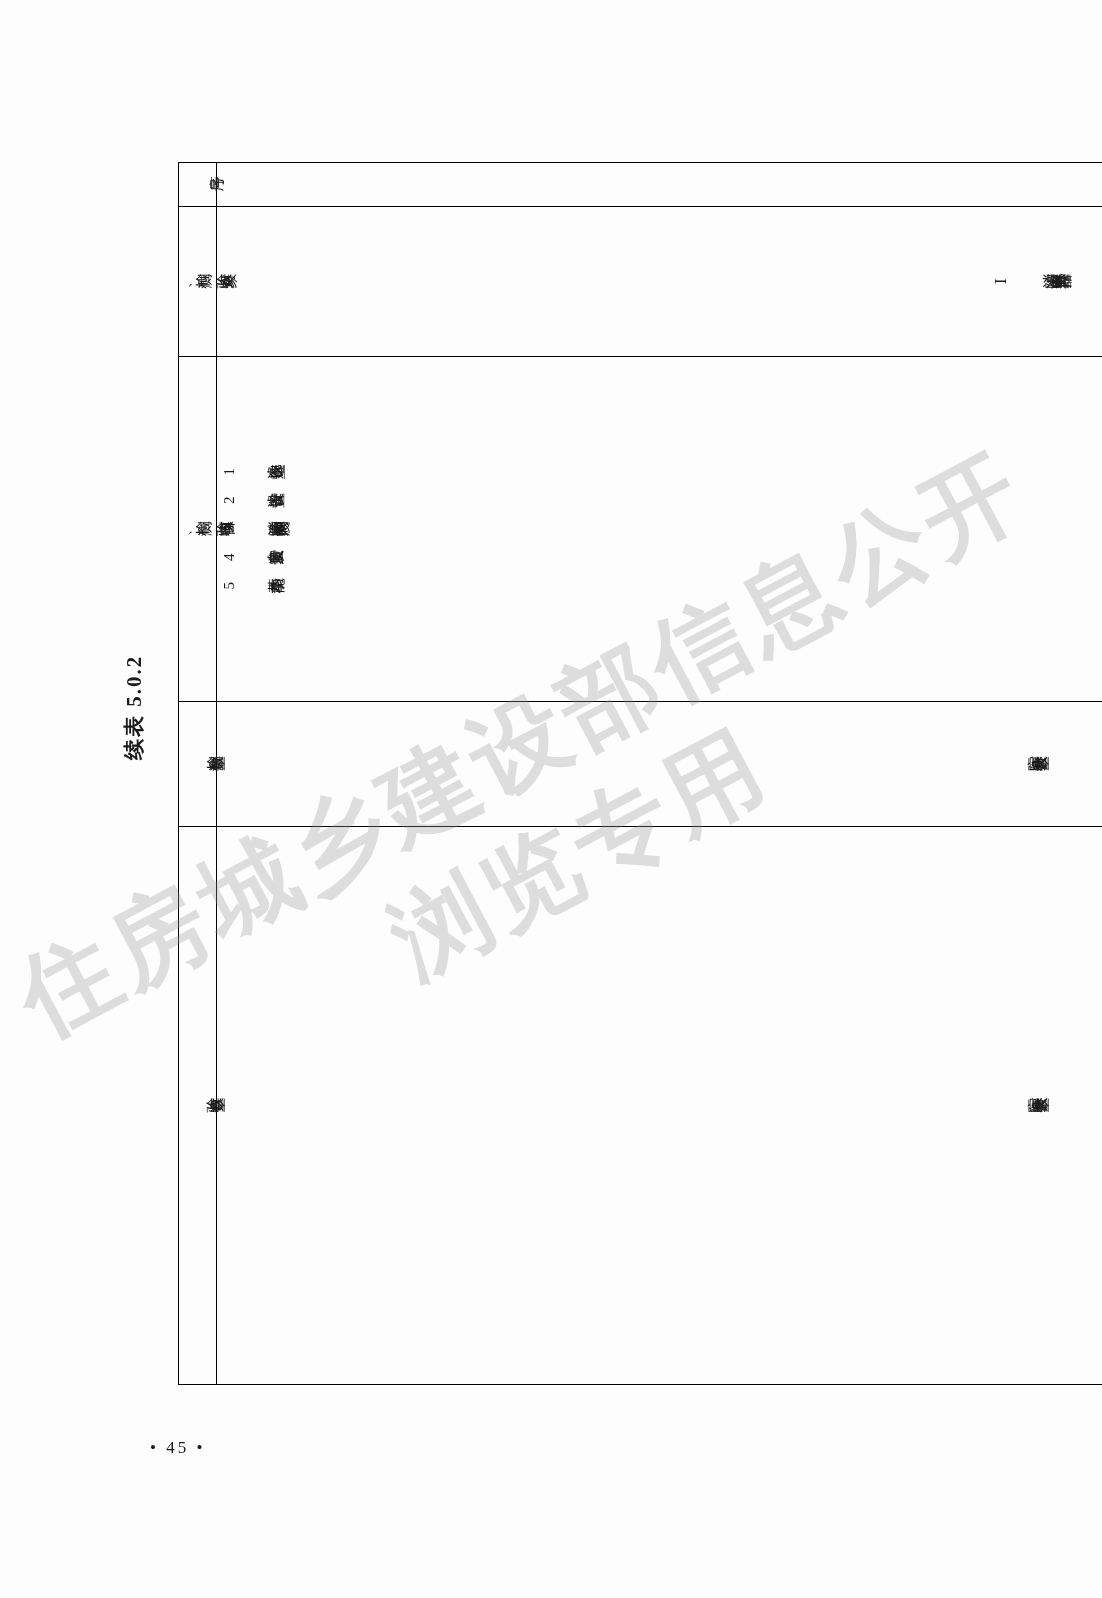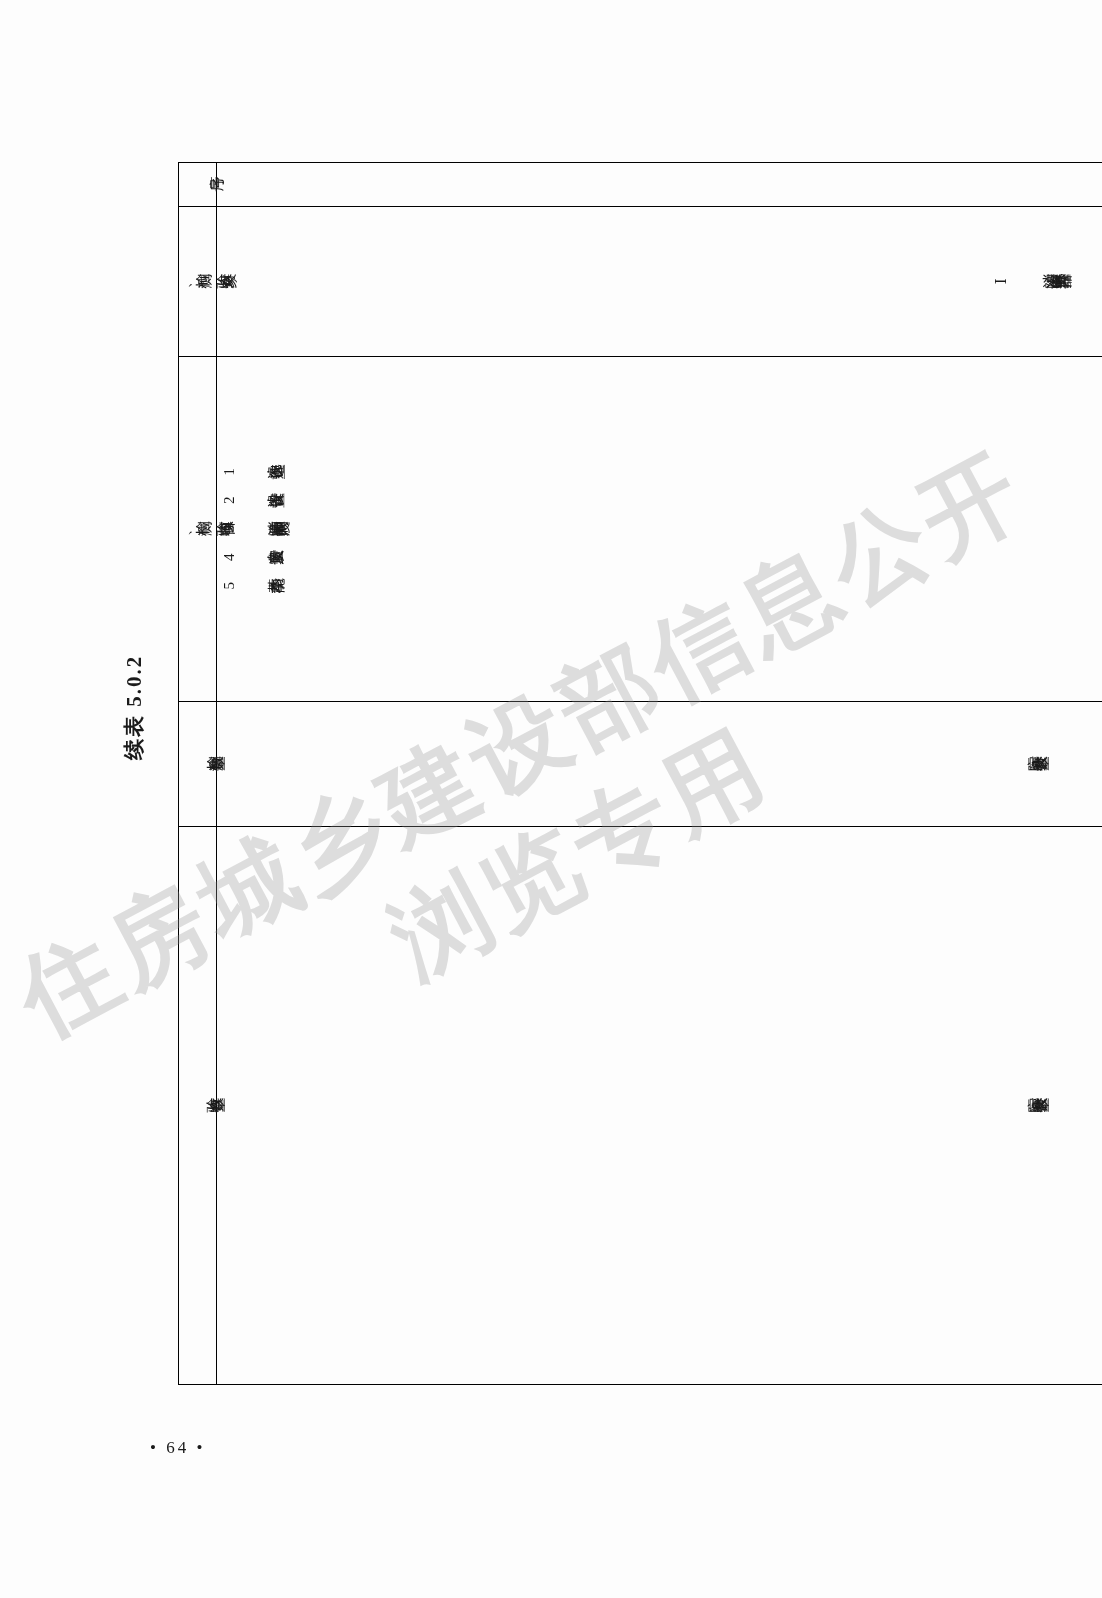--- a/index.html
+++ b/index.html
@@ -233,15 +233,15 @@
       </table>
     </div>
 
   </div>
 
   <div class="watermark">
     <span class="wm-l1">住房城乡建设部信息公开</span>
     <span class="wm-l2">浏览专用</span>
   </div>
 
-  <div class="footer">• 64 •</div>
+  <div class="footer">• 45 •</div>
 
 </div>
 
 </body></html>

